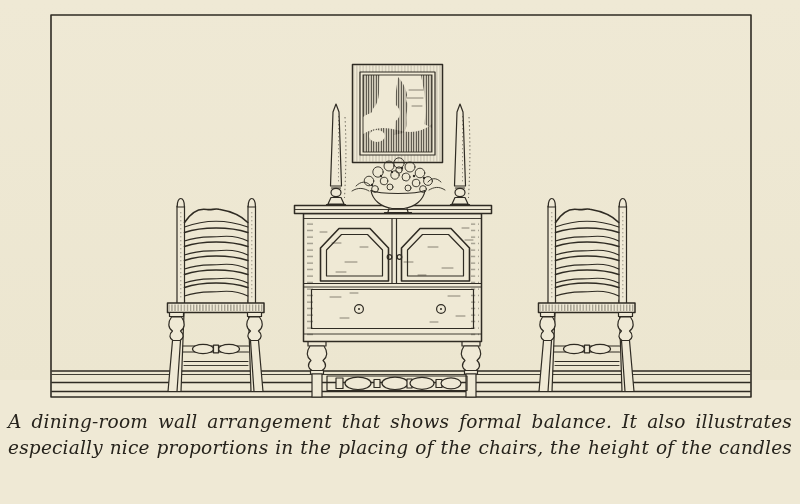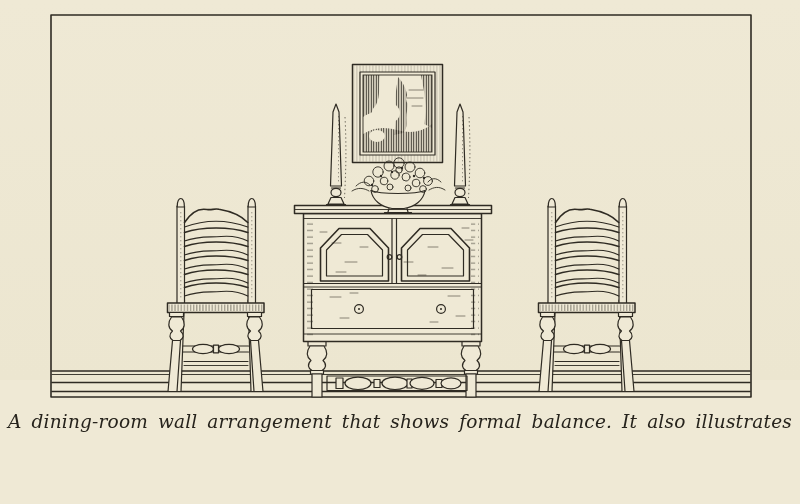--- a/index.html
+++ b/index.html
@@ -233,14 +233,15 @@
       </g>
       <path d="M356,186 C361,181 366,181 370,185 M352,191 C358,187 364,188 369,191 M441,182 C436,177 431,178 428,182 M445,190 C439,186 434,187 429,190" class="ln0"></path>
     </g>
 
     <use href="#ladder-chair"></use>
     <use href="#ladder-chair" x="371"></use>
   </svg>
 
   <figcaption class="caption">
     <div class="cap-line just">A dining-room wall arrangement that shows formal balance. It also illustrates</div>
+    <div class="cap-line just">especially nice proportions in the placing of the chairs, the height of the candles</div>
   </figcaption>
 </div>
 
 </body></html>

